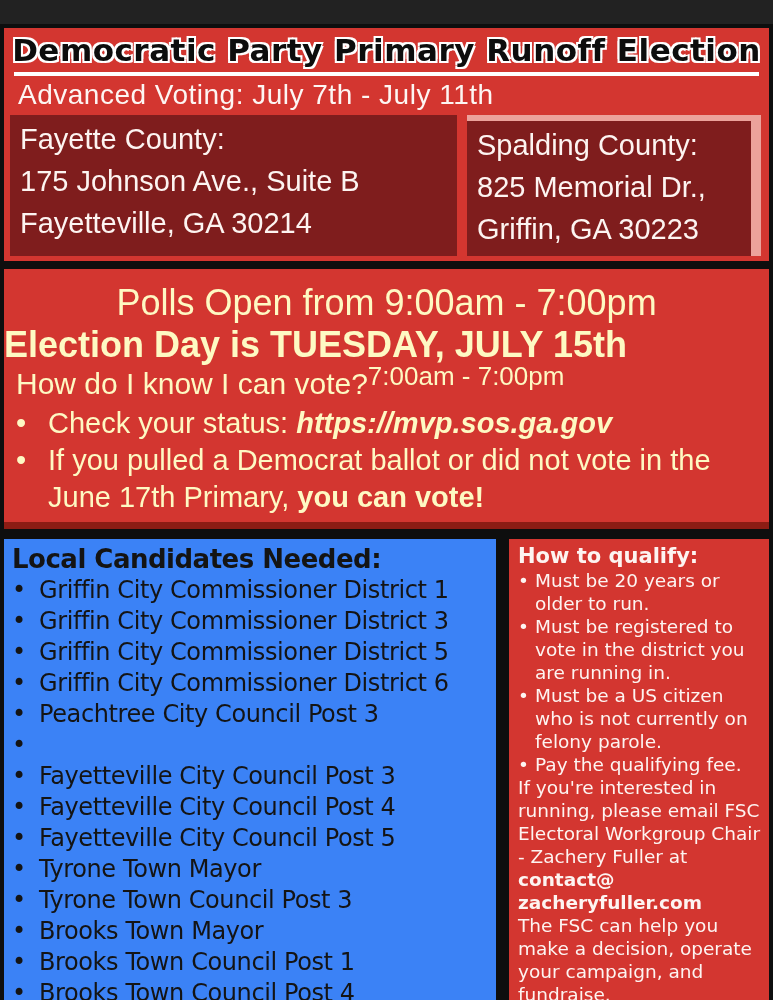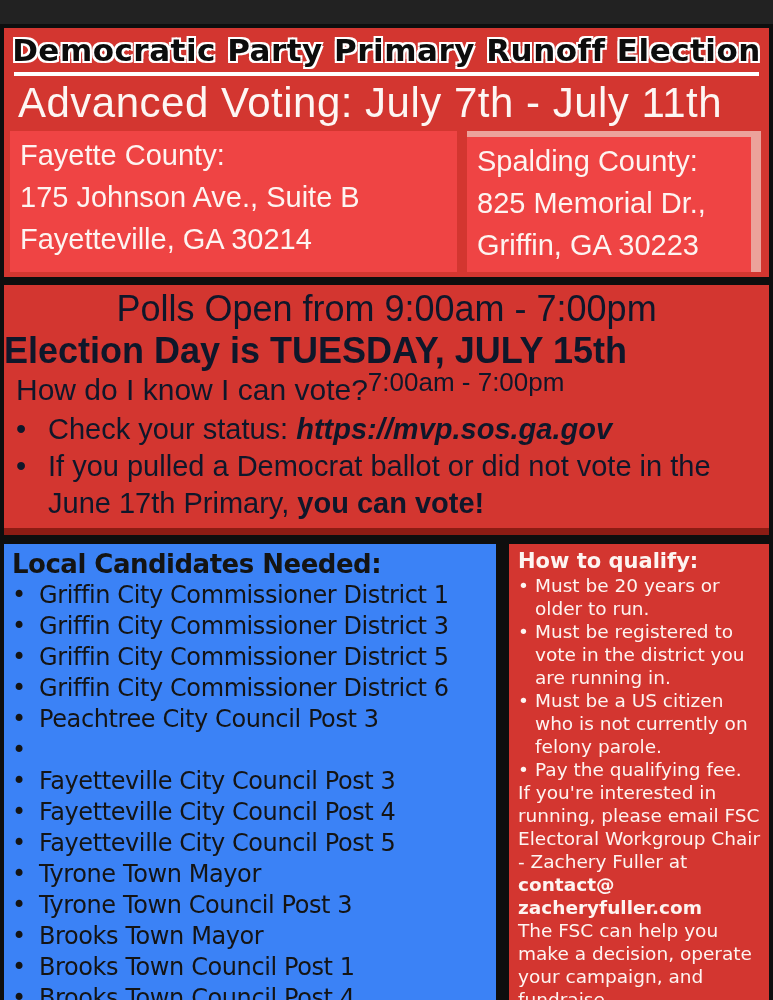--- a/index.html
+++ b/index.html
@@ -24,47 +24,47 @@
     letter-spacing: 0.5px;
     color: #0d0d0d;
     white-space: nowrap;
     text-shadow: -2px -2px 0 #ffffff, 2px -2px 0 #ffffff,
                  -2px  2px 0 #ffffff, 2px  2px 0 #ffffff;
   }
   .white-rule { height: 4px; background: #ffffff; margin: 4px 10px 0 10px; }
 
   .advanced {
     color: #fdf6f3;
-    font-size: 42px;
+    font-size: 28px;
     padding: 3px 0 2px 14px;
     white-space: nowrap;
     letter-spacing: 0.5px;
   }
 
   
   .locations { display: flex; gap: 10px; padding: 2px 8px 2px 6px; }
   .loc-box {
-    background: #ef4444;
+    background: #7f1d1d;
     color: #fdf4f1;
     font-size: 29px;
     line-height: 42px;
     padding: 3px 10px 6px 10px;
     white-space: nowrap;
   }
   .loc-box.fayette { flex: 0 0 447px; }
   .loc-box.spalding {
     flex: 1 1 auto;
     border-top: 6px solid #eca29b;
     border-right: 10px solid #eca29b;
   }
 
   .black-bar { background: #0e0e0e; height: 9px; margin-top: 3px; }
 
   
-  .info { color: #0f172a; padding-top: 2px; }
+  .info { color: #fef9c3; padding-top: 12px; }
   .polls { text-align: center; font-size: 36px; line-height: 44px; }
   .eday  { text-align: left; font-size: 36px; font-weight: bold; line-height: 40px; }
   .qrow  { display: flex; justify-content: flex-start; align-items: flex-start; padding: 0 14px 0 12px; }
   .question { font-size: 30px; line-height: 38px; }
   .ehours   { font-size: 26px; line-height: 30px; margin-top: -4px; }
 
   .vbullets { padding: 2px 10px 0 12px; }
   .vbullet { display: flex; font-size: 29px; line-height: 37px; }
   .vbullet .dot { width: 32px; flex: 0 0 32px; }
   .vbullet .vtext { flex: 1 1 auto; }

